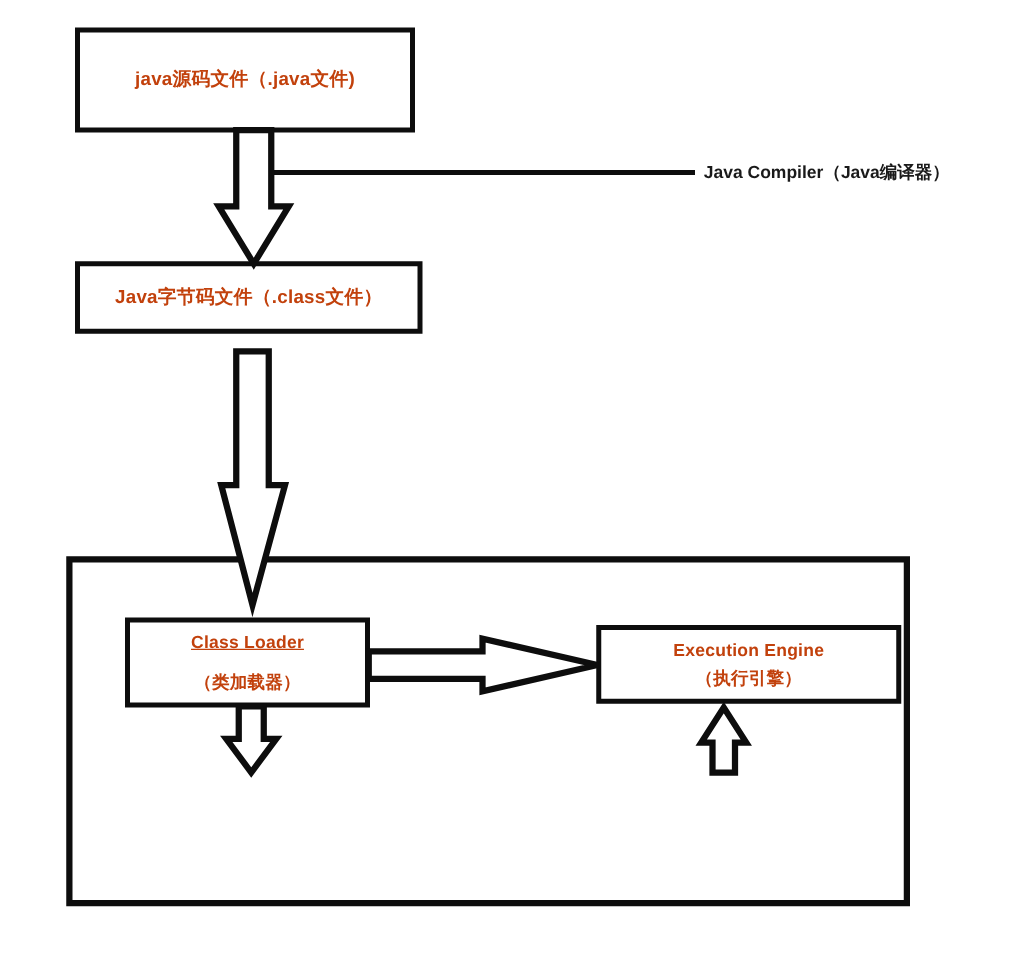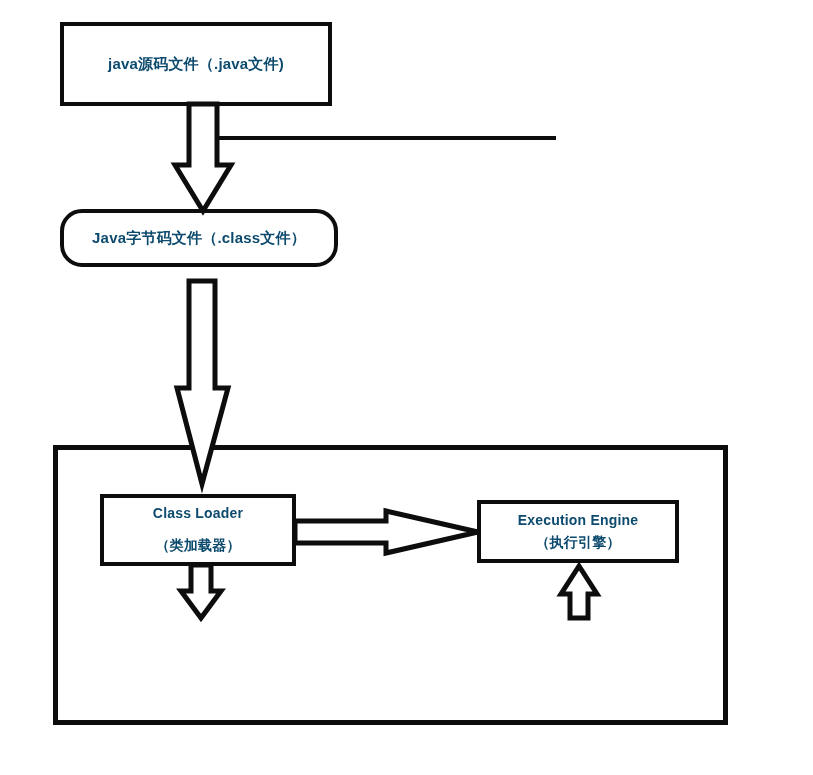--- a/index.html
+++ b/index.html
@@ -1,60 +1,61 @@
 <!DOCTYPE html>
 <html><head>
 <meta charset="utf-8">
 <style>
   html,body{margin:0;padding:0;background:#ffffff;}
   body{width:813px;height:775px;font-family:"Liberation Sans","DejaVu Sans",sans-serif;}
   #stage{position:relative;width:813px;height:775px;overflow:hidden;background:#fff;}
   .box{position:absolute;background:#fff;border:4px solid #0d0d0d;box-sizing:border-box;
        display:flex;flex-direction:column;align-items:center;justify-content:center;}
-  .box .ln{font-weight:bold;color:#0c4a6e;letter-spacing:.2px;line-height:1.55;white-space:nowrap;}
+  .box .ln{font-weight:bold;color:#c2410c;letter-spacing:.2px;line-height:1.55;white-space:nowrap;}
   .lbl{position:absolute;font-weight:bold;color:#1a1a1a;white-space:nowrap;}
   svg.ov{position:absolute;left:0;top:0;width:813px;height:775px;overflow:visible;}
   .stroke{fill:none;stroke:#0d0d0d;}
   .arrowshape{fill:#ffffff;stroke:#0d0d0d;stroke-width:5;stroke-linejoin:miter;}
 </style>
 </head>
 <body>
 
 <div id="stage">
 
   <div class="box" style="left:60px;top:22px;width:272px;height:84px;">
     <span class="ln" style="font-size:15px;">java源码文件（.java文件)</span>
   </div>
 
-  <div class="box" style="left:60px;top:209px;width:278px;height:58px;border-radius:22px;">
+  <div class="box" style="left:60px;top:209px;width:278px;height:58px;">
     <span class="ln" style="font-size:15px;">Java字节码文件（.class文件）</span>
   </div>
 
   <div class="box" style="left:53px;top:445px;width:675px;height:280px;border-width:5px;"></div>
 
   <div class="box" style="left:100px;top:494px;width:196px;height:72px;">
-    <span class="ln" style="font-size:14px;">Class Loader</span>
+    <span class="ln" style="font-size:14px;text-decoration:underline;">Class Loader</span>
     <span class="ln" style="font-size:14px;margin-top:10px;">（类加载器）</span>
   </div>
 
-  <div class="box" style="left:477px;top:500px;width:202px;height:63px;">
+  <div class="box" style="left:477px;top:500px;width:244px;height:63px;">
     <span class="ln" style="font-size:14px;">Execution Engine</span>
     <span class="ln" style="font-size:14px;">（执行引擎）</span>
   </div>
 
 
   <svg class="ov" viewBox="0 0 813 775">
 
     <line class="stroke" x1="205" y1="138" x2="556" y2="138" stroke-width="4"></line>
 
     <path class="arrowshape" d="M 189,104 L 217,104 L 217,165 L 231,165 L 203,211 L 175,165 L 189,165 Z"></path>
 
     <path class="arrowshape" d="M 189,281 L 215,281 L 215,388 L 228,388 L 202,484 L 177,388 L 189,388 Z"></path>
 
     <path class="arrowshape" d="M 295,521 L 386,521 L 386,511 L 478,532 L 386,553 L 386,543 L 295,543 Z"></path>
 
     <path class="arrowshape" d="M 191,565 L 211,565 L 211,591 L 221,591 L 201,618 L 181,591 L 191,591 Z"></path>
 
     <path class="arrowshape" d="M 570,618 L 588,618 L 588,594 L 597,594 L 579,566 L 561,594 L 570,594 Z"></path>
   </svg>
 
+  <div class="lbl" style="left:563px;top:129px;font-size:14px;">Java Compiler（Java编译器）</div>
 
 </div>
 
 </body></html>

